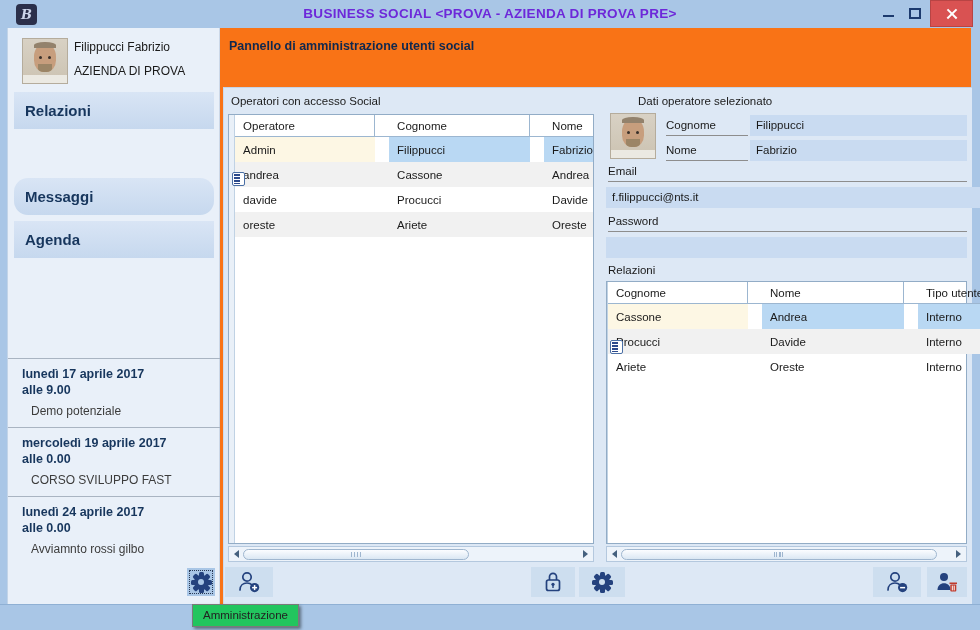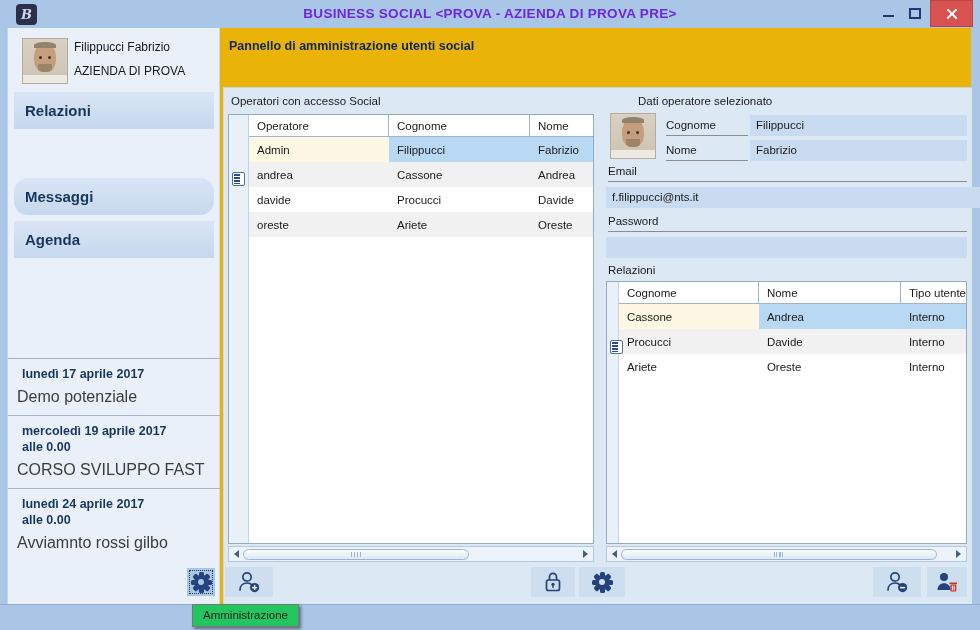--- a/index.html
+++ b/index.html
@@ -18,21 +18,21 @@
   .btn-min i { position:absolute; left:3px; top:9px; width:11px; height:2px; background:#1c3a6e; }
   .btn-max { position:absolute; left:906px; top:6px; width:18px; height:16px; cursor:pointer; }
   .btn-max i { position:absolute; left:3px; top:2px; width:12px; height:11px; border:2px solid #1c3a6e; background:transparent; }
   .btn-close { position:absolute; left:930px; top:0; width:43px; height:27px; background:#d95252;
                border:1px solid #b84444; cursor:pointer; }
   .btn-close i { position:absolute; left:50%; top:50%; width:13px; height:2.2px; background:#fff; }
   .btn-close i.x1 { transform:translate(-50%,-50%) rotate(45deg); }
   .btn-close i.x2 { transform:translate(-50%,-50%) rotate(-45deg); }
 
   
-  .content { position:absolute; left:7px; top:28px; width:964px; height:576px; background:#eab308;
+  .content { position:absolute; left:7px; top:28px; width:964px; height:576px; background:#f97316;
              border-left:1px solid #c2d4e8; }
 
   
   .sidebar { position:absolute; left:0; top:0; width:212px; height:576px; background:#e9f0f9;
              border-right:1px solid #ccd8e8; }
   .avatar { position:relative; overflow:hidden; background:linear-gradient(#d8d1c4,#ccc3b2); border:1px solid #b5ac9c; }
   .avatar .face { position:absolute; left:24%; top:10%; width:52%; height:64%; background:#c79e7d;
                   border-radius:48% 48% 42% 42%; }
   .avatar .hair { position:absolute; left:26%; top:6%; width:48%; height:14%; background:#93826c; border-radius:50% 50% 0 0; }
   .avatar .eye { position:absolute; width:3px; height:3px; background:#39302a; border-radius:50%; top:38%; }
@@ -44,32 +44,32 @@
   .profile-company { position:absolute; left:66px; top:36px; font-size:12px; color:#1a1a1a; }
 
   .nav-item { position:absolute; left:6px; width:200px; height:37px; line-height:37px; padding-left:11px;
               background:linear-gradient(#d9e5f5,#c6d8ee); color:#17365d; font-size:15px; font-weight:bold;
               cursor:pointer; }
   .nav-0 { top:64px; } .nav-1 { top:107px; } .nav-2 { top:150px;border-radius:14px; } .nav-3 { top:193px; }
 
   .events { position:absolute; left:0; top:330px; width:212px; }
   .event { border-top:1px solid #a9b4c2; padding:7px 4px 9px 4px; }
   .event .date, .event .time { margin-left:10px; font-size:12.5px; font-weight:bold; color:#17365d; line-height:16px; }
-  .event .desc { margin-left:5px; margin-top:6px; font-size:16px; color:#3c3c3c; }
+  .event .desc { margin-left:19px; margin-top:6px; font-size:12px; color:#3c3c3c; }
 
   
   .main-title { position:absolute; left:221px; top:11px; font-size:12.5px; font-weight:bold; color:#10284e; }
   .panel { position:absolute; left:215px; top:59px; width:749px; height:517px; background:#dde8f5;
            border-top:1px solid #c6d4e6; border-left:1px solid #cedaea; }
   .panel-label { position:absolute; font-size:11.5px; color:#1a1a1a; }
 
   .grid { position:absolute; background:#fff; border:1px solid #92acc6; display:flex; }
   .grid-gutter { width:20px; background:#e9f0f8; border-right:1px solid #c0d2e4; position:relative; }
   .grid-body { flex:1; display:flex; flex-direction:column; }
-  .g-row { display:flex; height:25px; }
+  .g-row { display:flex; height:25px;gap:14px; }
   .g-head { height:22px; border-bottom:1px solid #9cb6d0; }
   .g-cell { padding-left:8px; font-size:11.5px; color:#1a1a1a; display:flex; align-items:center; overflow:hidden; white-space:nowrap; }
   .g-head .g-cell { border-right:1px solid #9cb6d0; }
   .g-head .g-cell:last-child { border-right:none; }
   .g-row.alt { background:#f1f1f1; }
   .g-row.sel .g-cell { background:#b9d8f3; }
   .g-row.sel .g-cell.cur { background:#fdf7e4; }
   .t1 .c0 { width:140px; } .t1 .c1 { width:141px; } .t1 .c2 { flex:1; }
   .t2 .c0 { width:140px; } .t2 .c1 { width:142px; } .t2 .c2 { flex:1; }
 
@@ -146,20 +146,21 @@
       <div class="profile-name">Filippucci Fabrizio</div>
       <div class="profile-company">AZIENDA DI PROVA</div>
 
       <div class="nav-item nav-0">Relazioni</div>
       <div class="nav-item nav-2">Messaggi</div>
       <div class="nav-item nav-3">Agenda</div>
 
       <div class="events">
         <div class="event">
           <div class="date">lunedì 17 aprile 2017</div>
+          <div class="time">alle 9.00</div>
           <div class="desc">Demo potenziale</div>
         </div>
         <div class="event">
           <div class="date">mercoledì 19 aprile 2017</div>
           <div class="time">alle 0.00</div>
           <div class="desc">CORSO SVILUPPO FAST</div>
         </div>
         <div class="event">
           <div class="date">lunedì 24 aprile 2017</div>
           <div class="time">alle 0.00</div>

